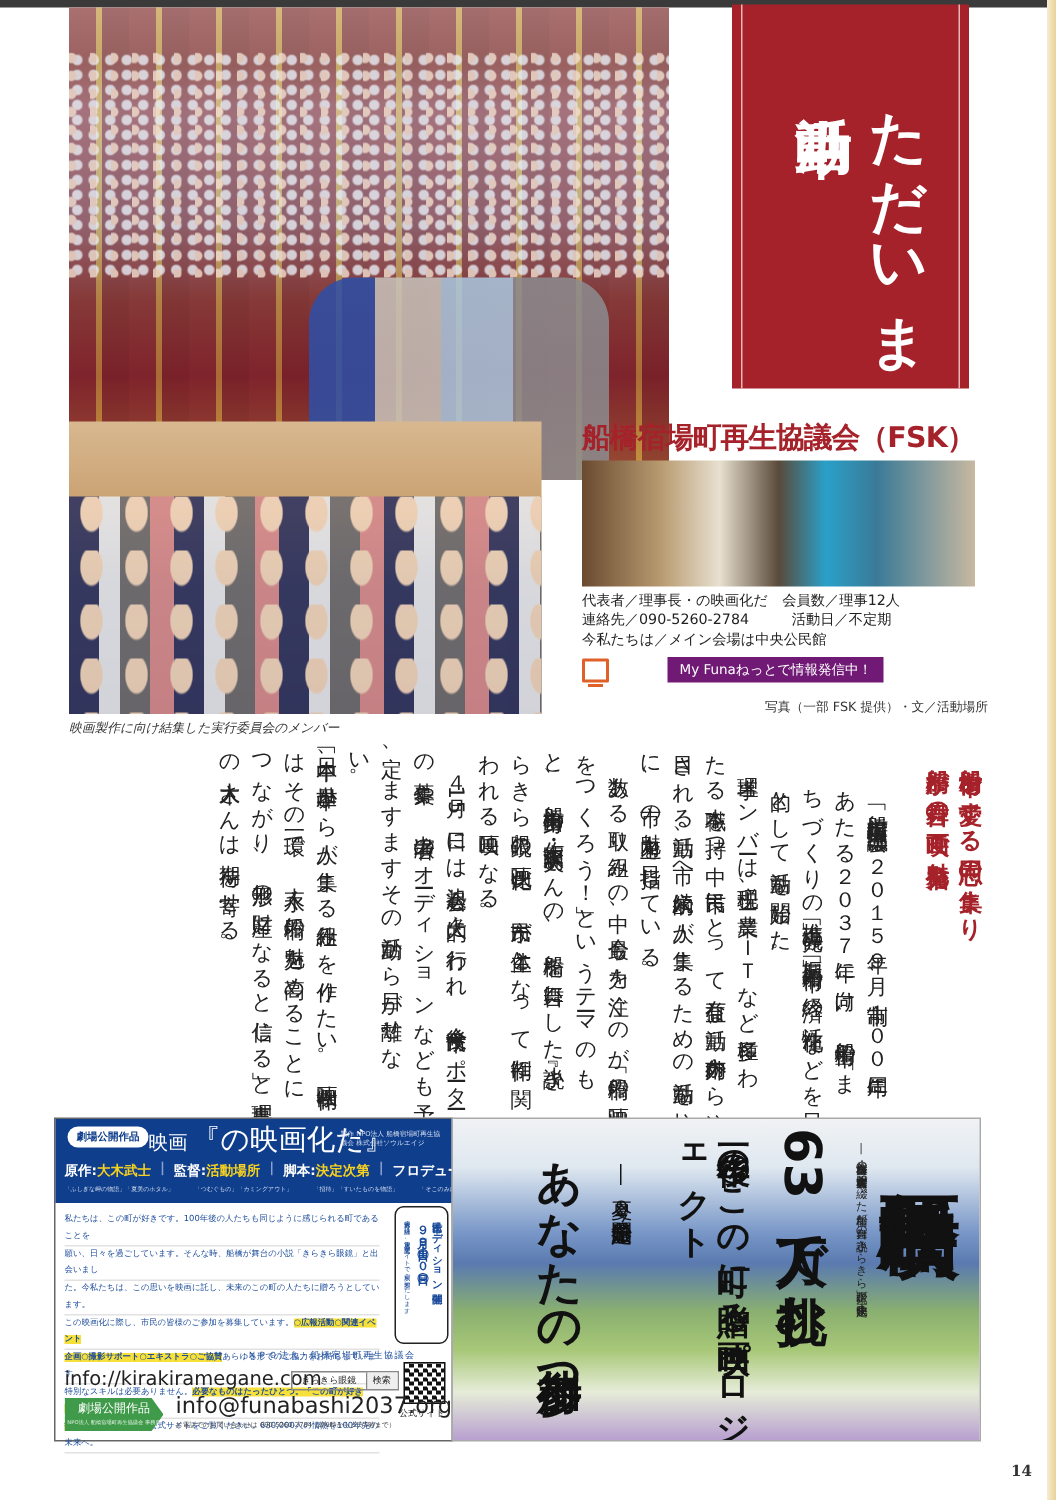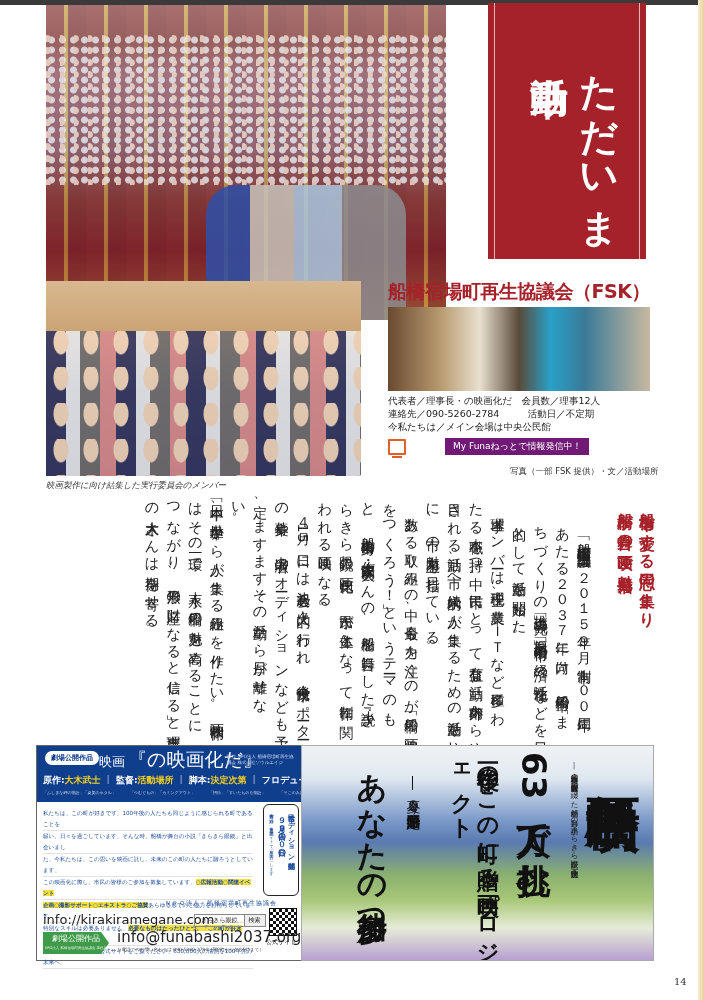--- a/index.html
+++ b/index.html
@@ -83,21 +83,21 @@
   .poster{position:absolute;left:301px;top:745px;width:351px;height:214px;overflow:hidden;border:1px solid #aaa;
     background:linear-gradient(180deg,#f0f2f4 0%,#dfe8f0 15%,#7a98c8 35%,#5a7ab0 45%,#8ab070 60%,#a8c878 72%,#e6ecd8 85%,#b8a0d0 100%);}
   .poster .col{position:absolute;top:6px;writing-mode:vertical-rl;font-weight:bold;color:#111;font-family:"DejaVu Sans",sans-serif;}
   .p-main{right:10px;font-size:55px;line-height:60px;letter-spacing:1px;}
   .p-sub{right:74px;top:16px !important;font-size:7.5px;line-height:10px;font-weight:normal !important;color:#222 !important;}
   .p-63{right:100px;font-size:34px;line-height:38px;}
   .p-proj{right:152px;font-size:30px;line-height:34px;}
   .p-summer{right:230px;top:30px !important;font-size:14px;line-height:18px;font-weight:normal !important;}
   .p-wait{right:264px;font-size:30px;line-height:34px;}
 
-  .page-number{position:absolute;left:674px;top:976px;font-size:10px;color:#333;font-family:"DejaVu Serif",serif;}
+  .page-number{position:absolute;left:674px;top:976px;font-size:10px;color:#333;font-family:"DejaVu Serif",serif;font-weight:bold;}
 </style>
 </head>
 <body>
 
 <div class="top-strip"></div>
 <div class="page-edge"></div>
 
 <div class="photo photo-hall">
   <div class="crowd"></div>
   <div class="front"></div>

